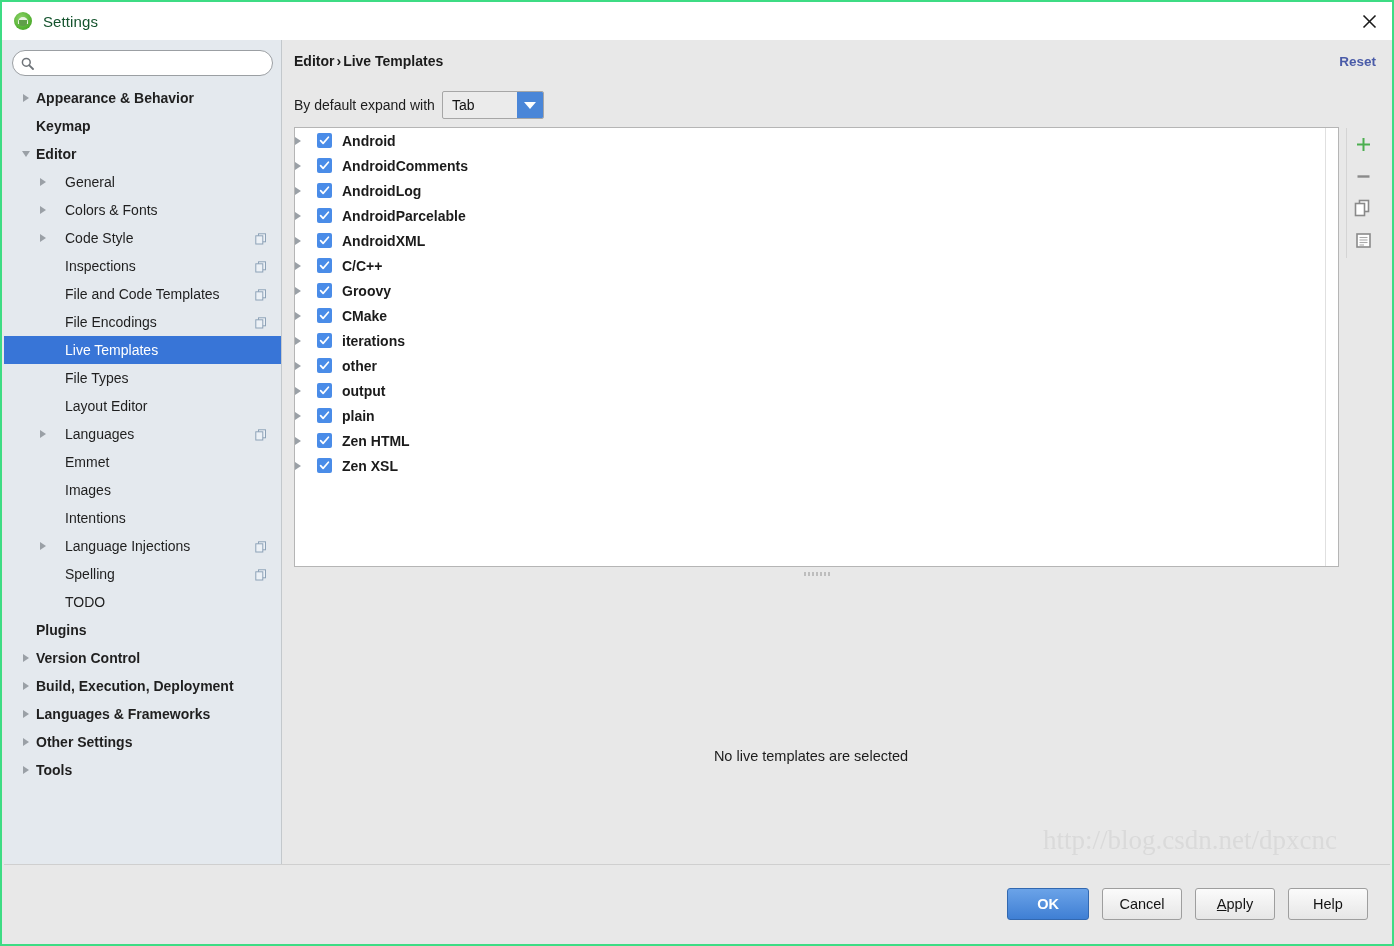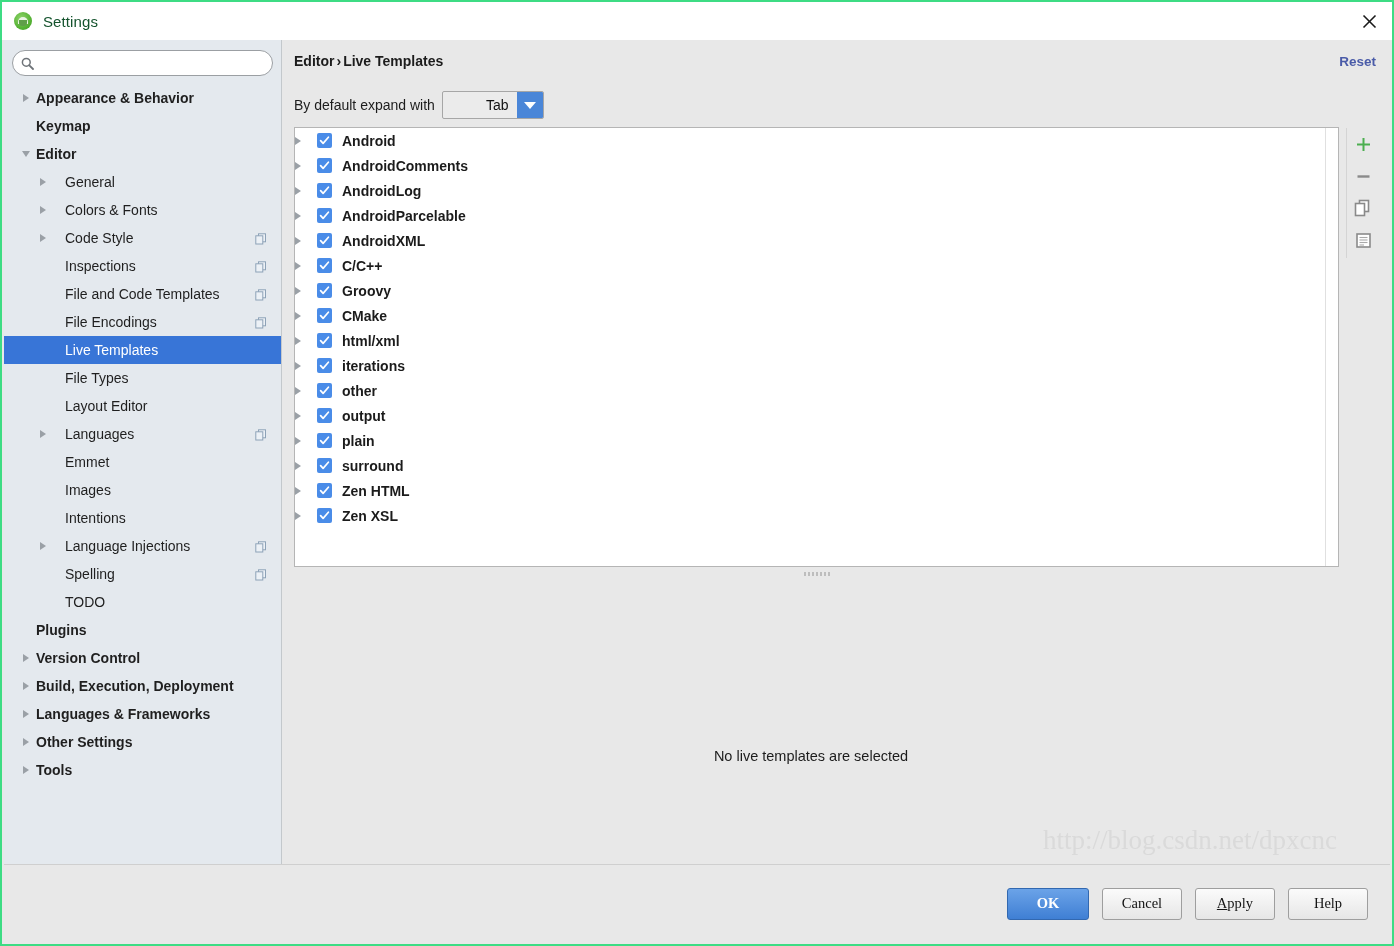--- a/index.html
+++ b/index.html
@@ -115,21 +115,20 @@
   .expand-row {
     position: absolute; left: 11px; top: 51px;
     display: flex; align-items: center;
   }
   .expand-row .lbl2 { font-size: 14px; color: #1c1c1c; }
   .combo {
     margin-left: 7px; width: 102px; height: 28px;
     border: 1px solid #a6a6a6; background: #ebebeb;
     display: flex; align-items: center; position: relative; cursor: pointer;
     border-radius: 2px;
-    justify-content: center;
   }
   .combo .val { font-size: 14px; color: #111; padding-left: 9px; }
   .combo .arrowbox {
     position: absolute; right: 0; top: 0; bottom: 0; width: 26px;
     background: #4a86d8; display: flex; align-items: center; justify-content: center;
     border-radius: 0 1px 1px 0;
   }
   .combo .arrowbox i {
     width: 0; height: 0; border-left: 6px solid transparent;
     border-right: 6px solid transparent; border-top: 7px solid #ffffff;
@@ -198,21 +197,21 @@
   .footer {
     position: absolute; left: 2px; right: 2px; bottom: 2px; height: 78px;
     background: #e8e8e8; border-top: 1px solid #cfcfcf;
     display: flex; align-items: center; justify-content: flex-end;
     padding-right: 22px; gap: 13px;
   }
   .btn {
     min-width: 80px; height: 32px; padding: 0 14px;
     border: 1px solid #9e9e9e; border-radius: 3px;
     background: linear-gradient(to bottom,#fbfbfb 0%,#e6e6e6 100%);
-    font-family: Liberation Serif, serif; font-size: 14.5px; color: #141414;
+    font-family: Liberation Sans, sans-serif; font-size: 14.5px; color: #141414;
     cursor: pointer; display: flex; align-items: center; justify-content: center;
   }
   .btn.primary {
     background: linear-gradient(to bottom,#6ba3e8 0%,#3f7fd4 100%);
     border: 1px solid #3268b0; color: #ffffff; font-weight: bold;
     min-width: 82px;
   }
   .btn u { text-decoration: underline; }
 </style>
 </head>
@@ -531,31 +530,20 @@
           </div>
           <div class="tpl-row">
             <span class="tpl-twisty">
               <i class="arrow-r"></i>
             </span>
             <span class="cb">
               <svg width="11" height="11" viewBox="0 0 11 11">
                 <polyline points="1.6,5.6 4.1,8.4 9.4,2.2" fill="none" stroke="#ffffff" stroke-width="1.7" stroke-linecap="round" stroke-linejoin="round"></polyline>
               </svg>
             </span>
-            <span class="tpl-label">html/xml</span>
-          </div>
-          <div class="tpl-row">
-            <span class="tpl-twisty">
-              <i class="arrow-r"></i>
-            </span>
-            <span class="cb">
-              <svg width="11" height="11" viewBox="0 0 11 11">
-                <polyline points="1.6,5.6 4.1,8.4 9.4,2.2" fill="none" stroke="#ffffff" stroke-width="1.7" stroke-linecap="round" stroke-linejoin="round"></polyline>
-              </svg>
-            </span>
             <span class="tpl-label">iterations</span>
           </div>
           <div class="tpl-row">
             <span class="tpl-twisty">
               <i class="arrow-r"></i>
             </span>
             <span class="cb">
               <svg width="11" height="11" viewBox="0 0 11 11">
                 <polyline points="1.6,5.6 4.1,8.4 9.4,2.2" fill="none" stroke="#ffffff" stroke-width="1.7" stroke-linecap="round" stroke-linejoin="round"></polyline>
               </svg>
@@ -576,31 +564,20 @@
           <div class="tpl-row">
             <span class="tpl-twisty">
               <i class="arrow-r"></i>
             </span>
             <span class="cb">
               <svg width="11" height="11" viewBox="0 0 11 11">
                 <polyline points="1.6,5.6 4.1,8.4 9.4,2.2" fill="none" stroke="#ffffff" stroke-width="1.7" stroke-linecap="round" stroke-linejoin="round"></polyline>
               </svg>
             </span>
             <span class="tpl-label">plain</span>
-          </div>
-          <div class="tpl-row">
-            <span class="tpl-twisty">
-              <i class="arrow-r"></i>
-            </span>
-            <span class="cb">
-              <svg width="11" height="11" viewBox="0 0 11 11">
-                <polyline points="1.6,5.6 4.1,8.4 9.4,2.2" fill="none" stroke="#ffffff" stroke-width="1.7" stroke-linecap="round" stroke-linejoin="round"></polyline>
-              </svg>
-            </span>
-            <span class="tpl-label">surround</span>
           </div>
           <div class="tpl-row">
             <span class="tpl-twisty">
               <i class="arrow-r"></i>
             </span>
             <span class="cb">
               <svg width="11" height="11" viewBox="0 0 11 11">
                 <polyline points="1.6,5.6 4.1,8.4 9.4,2.2" fill="none" stroke="#ffffff" stroke-width="1.7" stroke-linecap="round" stroke-linejoin="round"></polyline>
               </svg>
             </span>

